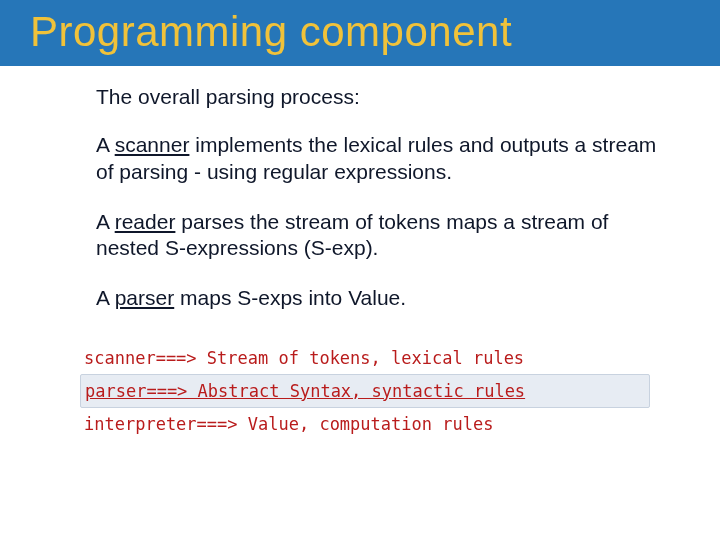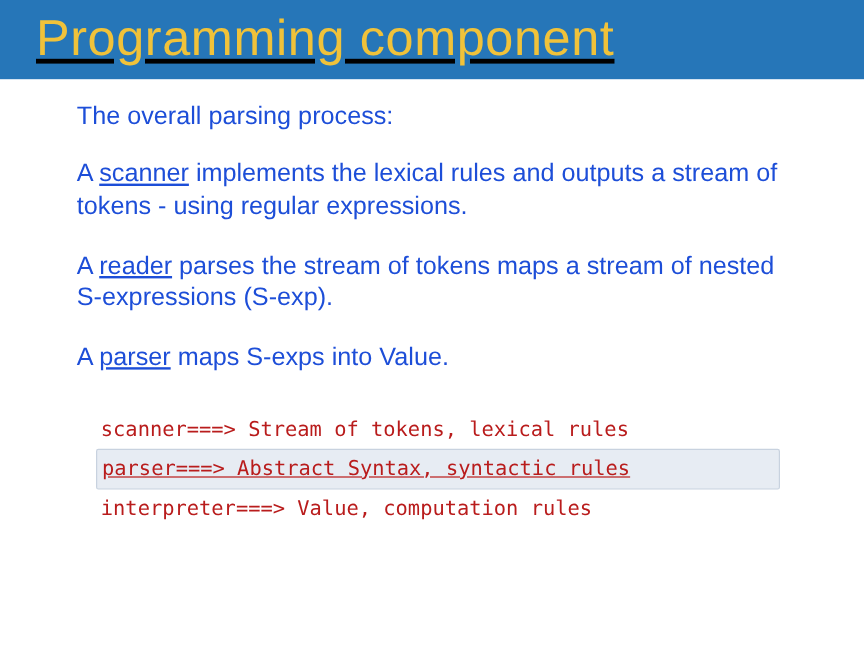--- a/index.html
+++ b/index.html
@@ -1,41 +1,41 @@
 <!DOCTYPE html>
 <html><head>
 <meta charset="utf-8">
 <style>
   * { margin: 0; padding: 0; box-sizing: border-box; }
   html, body { width: 720px; height: 540px; overflow: hidden; font-family: "Comic Sans MS", "Comic Sans", cursive, sans-serif; background: #fff; }
   .slide { width: 720px; height: 540px; position: relative; background: #ffffff; }
-  .title-bar { background: #2676b8; padding: 8px 14px 10px 30px; text-decoration: underline; }
+  .title-bar { background: #2676b8; padding: 8px 14px 10px 30px; }
   .title { color: #f0c23a; font-size: 42px; font-weight: 400; letter-spacing: 0.5px; }
-  .body { padding: 18px 48px 0 64px; color: #1d4ed8; font-size: 21px; line-height: 1.25; }
+  .body { padding: 18px 48px 0 48px; color: #0f172a; font-size: 21px; line-height: 1.25; margin-left: 48px; }
   .intro { margin-bottom: 22px; }
   .para { margin-bottom: 24px; }
   .para .lead { font-weight: 400; }
   .para .term { font-weight: 400; text-decoration: underline; }
   .code-area { padding: 6px 70px 0 80px; font-family: "DejaVu Sans Mono", "Consolas", monospace; font-size: 17px; color: #b91c1c; }
   .code-line { padding: 6px 4px; }
   .highlight { background: #e7ecf3; border: 1px solid #c8d2df; border-radius: 2px; text-decoration: underline; }
 </style>
 </head>
 <body>
 
 <div class="slide">
   <div class="title-bar">
     <div class="title">Programming component</div>
   </div>
 
   <div class="body">
     <div class="intro">The overall parsing process:</div>
 
     <div class="para">
-      <span class="lead">A </span><span class="term">scanner</span><span> implements the lexical rules and outputs a stream of tokens - using regular expressions.</span>
+      <span class="lead">A </span><span class="term">scanner</span><span> implements the lexical rules and outputs a stream of parsing - using regular expressions.</span>
     </div>
 
     <div class="para">
       <span class="lead">A </span><span class="term">reader</span><span> parses the stream of tokens maps a stream of nested S-expressions (S-exp).</span>
     </div>
 
     <div class="para">
       <span class="lead">A </span><span class="term">parser</span><span> maps S-exps into Value.</span>
     </div>
   </div>

